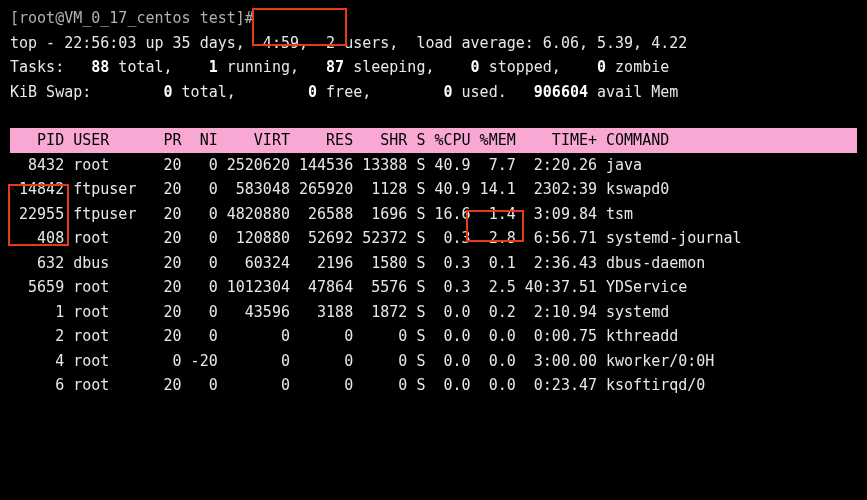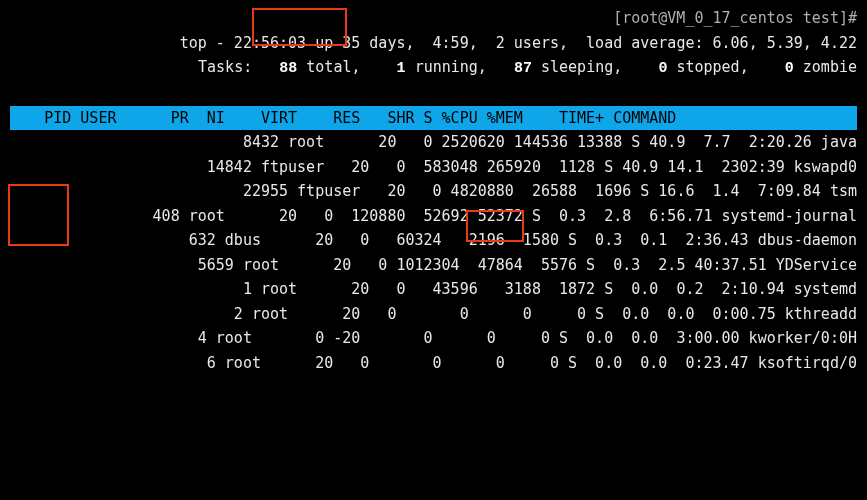--- a/index.html
+++ b/index.html
@@ -5,45 +5,46 @@
   html,body {
     margin:0; padding:0;
     background:#000;
     font-family: "Menlo","Consolas","DejaVu Sans Mono",monospace;
     font-size:15px;
     line-height:24.5px;
     color:#e8e8e8;
     width:867px;
   }
   .screen { position:relative; padding:6px 10px 8px 10px; }
-  .line { white-space:pre;text-align:right; }
-  .bold { font-weight:bold; color:#fff;font-family:Liberation Mono, monospace; }
+  .line { white-space:pre; }
+  .bold { font-weight:bold; color:#fff; }
   .dim { color:#b0b0b0; }
-  .headerrow { background:#0ea5e9; color:#000; display:block; }
+  .headerrow { background:#f9a8d4; color:#000; display:block; }
   .hl { position:absolute; border:2px solid #e63b19; box-sizing:border-box; pointer-events:none; }
 </style>
 </head>
 <body>
 
 <div class="screen">
 
   <div class="line dim">[root@VM_0_17_centos test]#</div>
 
   <div class="line">top - 22:56:03 up 35 days,  4:59,  2 users,  load average: 6.06, 5.39, 4.22</div>
 
   <div class="line" id="tasks-line">Tasks:  <span class="bold"> 88</span> total,   <span class="bold"> 1</span> running,  <span class="bold"> 87</span> sleeping,   <span class="bold"> 0</span> stopped,   <span class="bold"> 0</span> zombie</div>
+  <div class="line" id="swap-line">KiB Swap:  <span class="bold">      0</span> total,   <span class="bold">     0</span> free,   <span class="bold">     0</span> used.   <span class="bold">906604</span> avail Mem</div>
 
   <div class="line" style="height:24px"></div>
 
   <div class="line headerrow" id="header-row">   PID USER      PR  NI    VIRT    RES   SHR S %CPU %MEM    TIME+ COMMAND                    </div>
 
   <div id="proc-body">
       <div class="line">  8432 root      20   0 2520620 144536 13388 S 40.9  7.7  2:20.26 java</div>
       <div class="line"> 14842 ftpuser   20   0  583048 265920  1128 S 40.9 14.1  2302:39 kswapd0</div>
-      <div class="line"> 22955 ftpuser   20   0 4820880  26588  1696 S 16.6  1.4  7:09.84 tsm</div>
+      <div class="line"> 22955 ftpuser   20   0 4820880  26588  1696 S 16.6  1.4  3:09.84 tsm</div>
       <div class="line">   408 root      20   0  120880  52692 52372 S  0.3  2.8  6:56.71 systemd-journal</div>
       <div class="line">   632 dbus      20   0   60324   2196  1580 S  0.3  0.1  2:36.43 dbus-daemon</div>
       <div class="line">  5659 root      20   0 1012304  47864  5576 S  0.3  2.5 40:37.51 YDService</div>
       <div class="line">     1 root      20   0   43596   3188  1872 S  0.0  0.2  2:10.94 systemd</div>
       <div class="line">     2 root      20   0       0      0     0 S  0.0  0.0  0:00.75 kthreadd</div>
       <div class="line">     4 root       0 -20       0      0     0 S  0.0  0.0  3:00.00 kworker/0:0H</div>
       <div class="line">     6 root      20   0       0      0     0 S  0.0  0.0  0:23.47 ksoftirqd/0</div>
     </div>
 
   <div class="hl" style="left:252px; top:8px; width:95px; height:38px;"></div>

